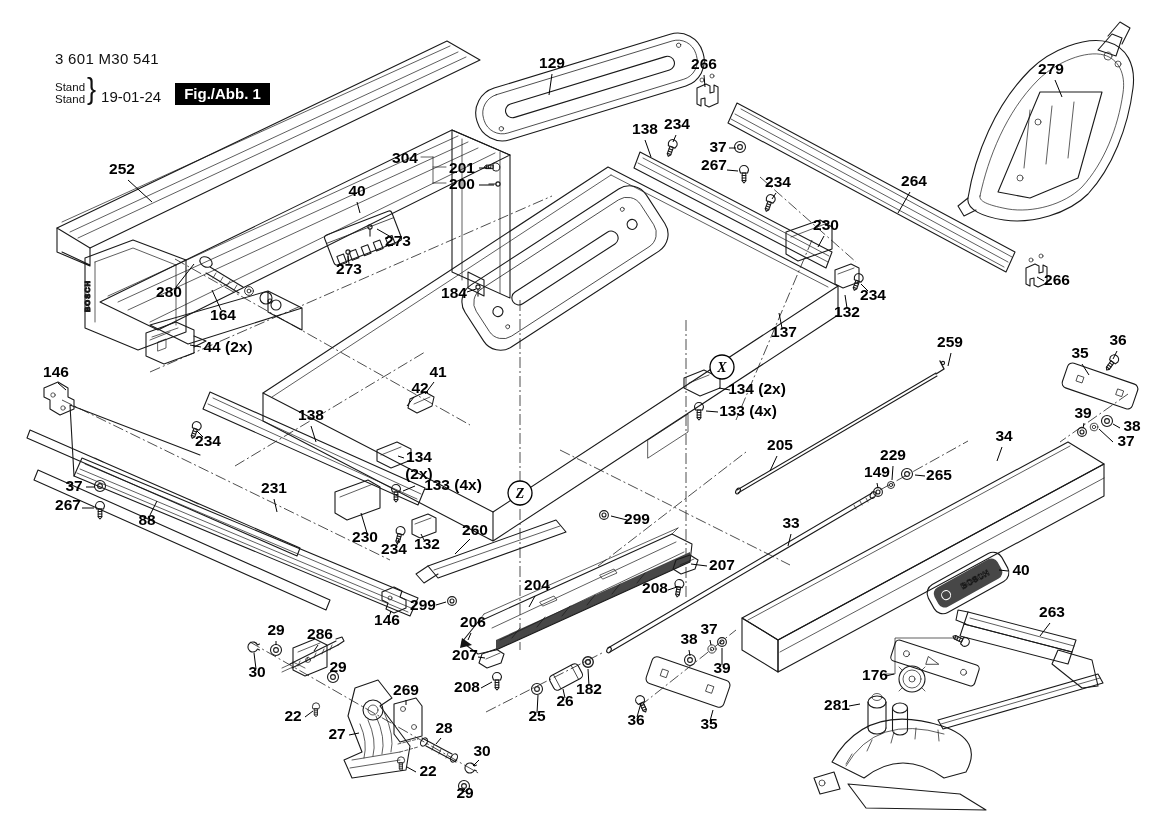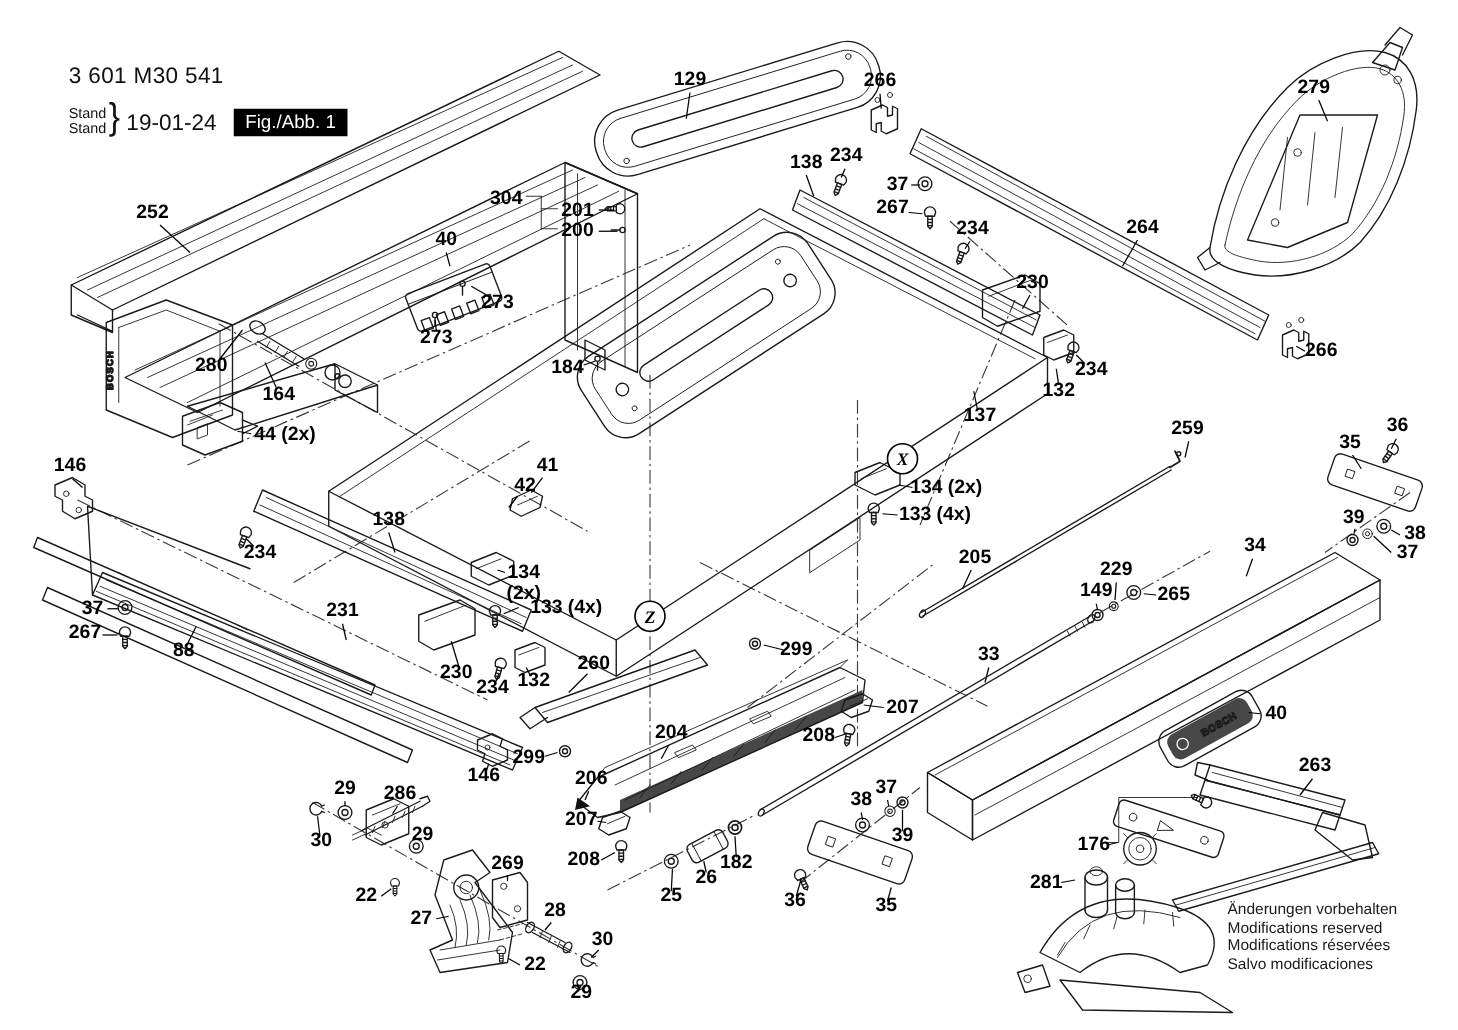--- a/index.html
+++ b/index.html
@@ -9,26 +9,26 @@
   .art{stroke:#1a1a1a;fill:none;stroke-width:1.1;stroke-linejoin:round;stroke-linecap:round;}
   .thin{stroke-width:0.7;}
   .med{stroke-width:1.4;}
   .axis{stroke:#3a3a3a;stroke-width:0.9;stroke-dasharray:11 3 2 3;fill:none;}
   .dk{fill:#474747;stroke:none;}
   .plabel{font:bold 15.5px "Liberation Sans",sans-serif;fill:#000;text-anchor:middle;}
   .leader{stroke:#000;stroke-width:1;}
   .refcircle{fill:#fff;stroke:#000;stroke-width:1.3;}
   .reftext{font:italic bold 14px "Liberation Serif",serif;text-anchor:middle;fill:#000;}
   .title-block{position:absolute;left:55px;top:50px;color:#111;}
-  .title-block .pn{font-size:18px;letter-spacing:0.3px;}
+  .title-block .pn{font-size:15px;letter-spacing:0.3px;}
   .issue-row{display:flex;align-items:flex-end;margin-top:7px;}
   .stand-issue{font-size:11.5px;line-height:12px;}
   .brace{font-size:27px;font-weight:300;margin:0 5px 0 2px;transform:scaleY(1.1);}
-  .date{font-size:18px;margin-right:14px;}
-  .figbox{background:#000;color:#fff;font-size:15px;font-weight:normal;padding:2px 9px 3px 9px;}
+  .date{font-size:15px;margin-right:14px;}
+  .figbox{background:#000;color:#fff;font-size:15px;font-weight:bold;padding:2px 9px 3px 9px;}
   .footer-notes{position:absolute;left:982px;top:720px;font-size:12.4px;line-height:14.6px;color:#1a1a1a;}
   .blogo{font:bold 8px "Liberation Sans",sans-serif;fill:#fff;text-anchor:middle;letter-spacing:0.5px;}
   .blogo2{font:bold 7.5px "Liberation Sans",sans-serif;fill:#1a1a1a;text-anchor:middle;letter-spacing:1px;}
 </style>
 </head>
 <body>
 
 <div id="page">
 
 <svg id="diagram" viewBox="0 0 1166 824" xmlns="http://www.w3.org/2000/svg">
@@ -604,20 +604,14 @@
     <div class="stand-issue">
       <div>Stand</div>
       <div>Stand</div>
     </div>
     <div class="brace">}</div>
     <div class="date">19-01-24</div>
     <div class="figbox">Fig./Abb. 1</div>
   </div>
 </div>
 
-<div class="footer-notes">
-  <div>Änderungen vorbehalten</div>
-  <div>Modifications reserved</div>
-  <div>Modifications réservées</div>
-  <div>Salvo modificaciones</div>
+
 </div>
 
-</div>
-
 </body></html>

